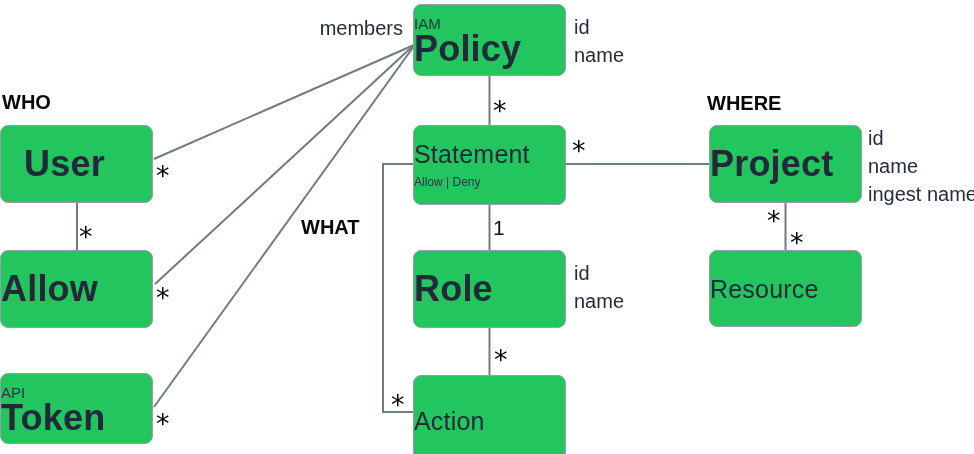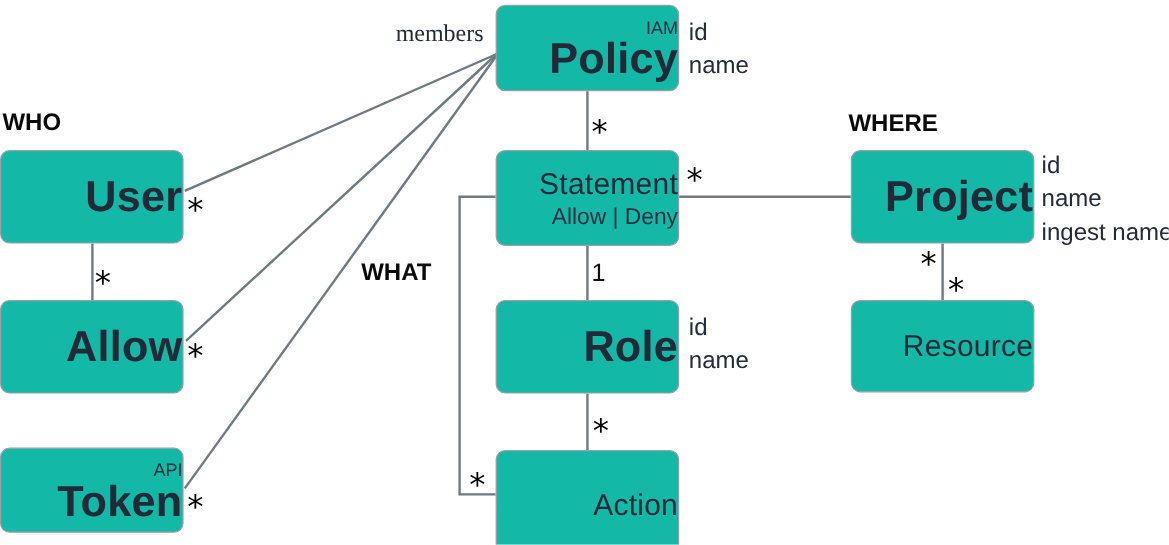--- a/index.html
+++ b/index.html
@@ -15,26 +15,26 @@
     overflow: hidden;
   }
   .edges {
     position: absolute;
     left: 0; top: 0;
     width: 974px; height: 454px;
   }
   .node {
     position: absolute;
     box-sizing: border-box;
-    background: #14b8a6;
+    background: #22c55e;
     border: 1.5px solid #98a0a6;
     border-radius: 8px;
     display: flex;
     flex-direction: column;
-    align-items: flex-end;
+    align-items: flex-start;
     justify-content: center;
     color: #222a3a;
     text-align: center;
   }
   .node-kicker {
     font-size: 15px;
     line-height: 18px;
     color: #2a3243;
   }
   .node-title {
@@ -42,40 +42,39 @@
     line-height: 32px;
     font-weight: 700;
     color: #222a3a;
     letter-spacing: 0.2px;
   }
   .node-title.regular {
     font-weight: 400;
     font-size: 25px;
   }
   .node-sub {
-    font-size: 19px;
+    font-size: 12px;
     line-height: 22px;
     color: #2a3243;
     margin-top: 1px;
   }
   .group-label {
     position: absolute;
     font-size: 20px;
     line-height: 22px;
     font-weight: 700;
     color: #0a0a0a;
     white-space: nowrap;
   }
   .edge-label {
     position: absolute;
     font-size: 20px;
     line-height: 24px;
     color: #232b3c;
     white-space: nowrap;
-    font-family: Liberation Serif, serif;
   }
   .attrs {
     position: absolute;
     font-size: 20px;
     line-height: 28px;
     color: #232b3c;
     text-align: left;
     white-space: nowrap;
   }
   .mult {

